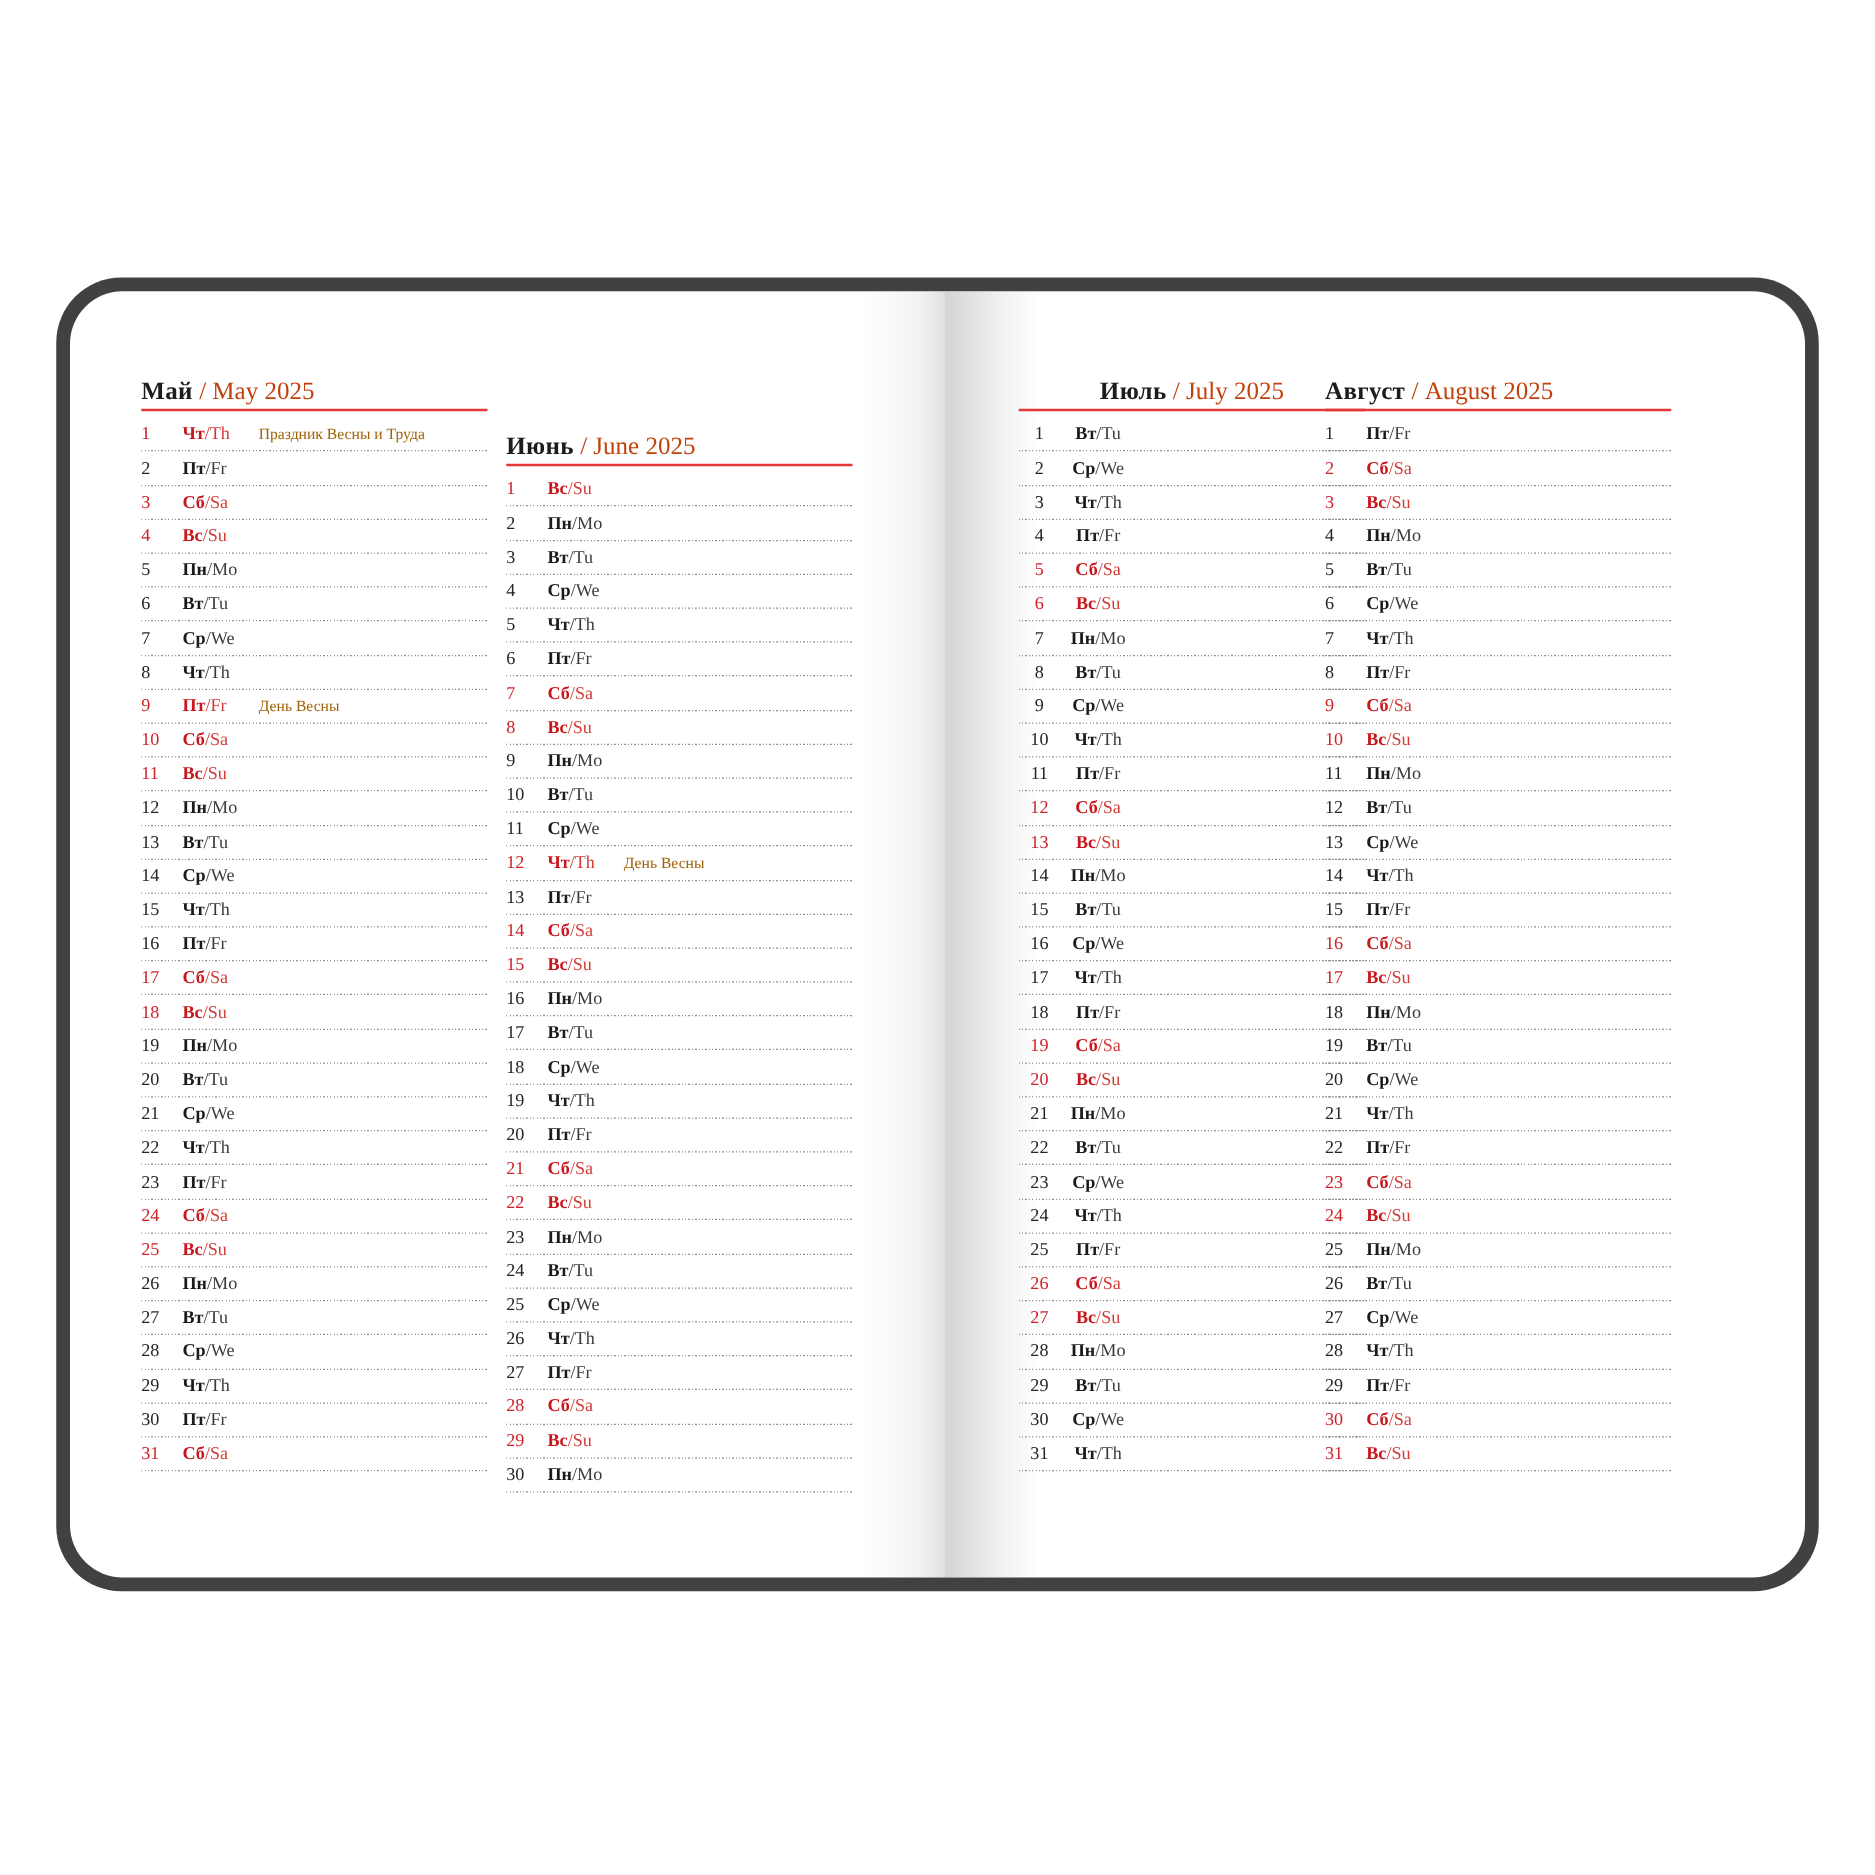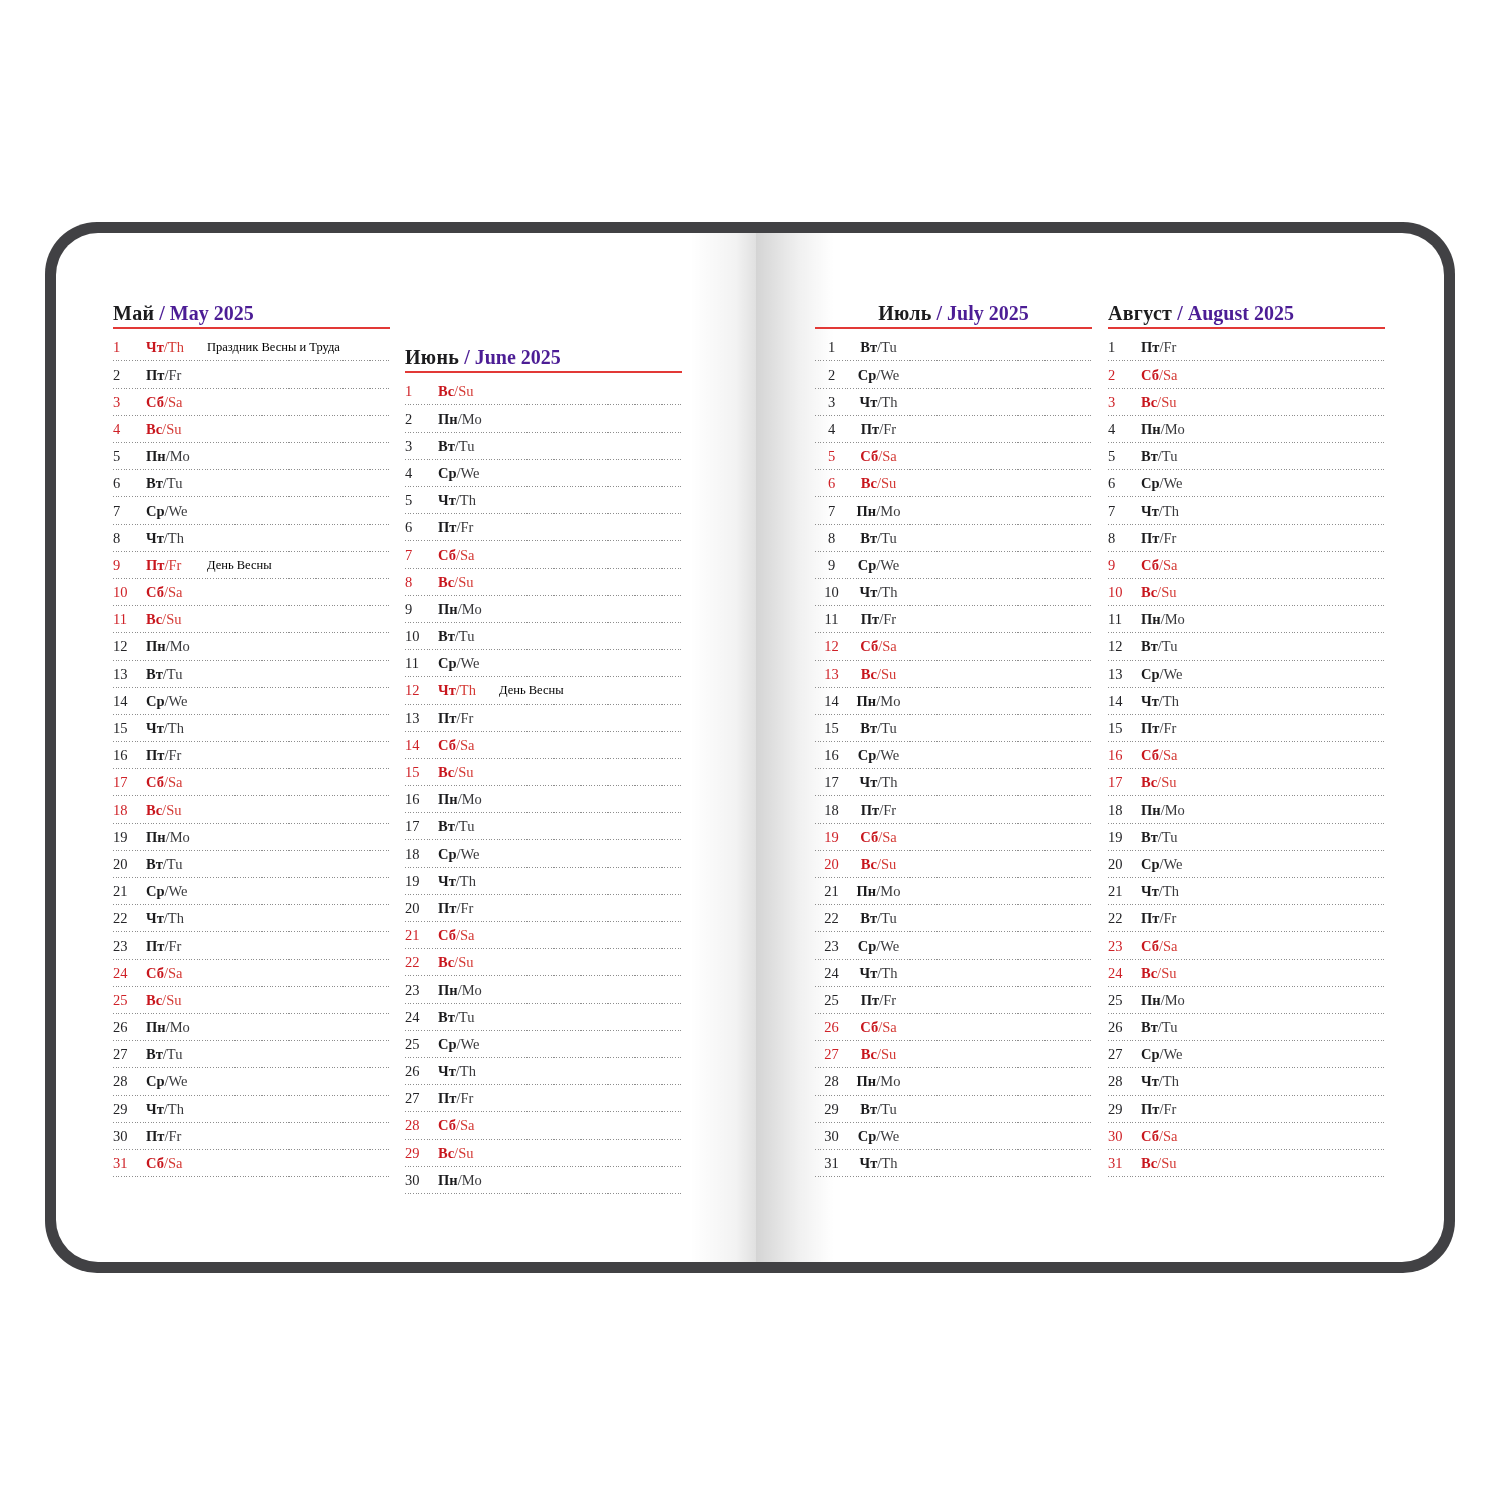--- a/index.html
+++ b/index.html
@@ -23,41 +23,41 @@
   }
   .fold-right{
     position:absolute;left:700px;top:0;width:78px;height:100%;
     background:linear-gradient(to right,rgba(0,0,0,0.17) 0%,rgba(0,0,0,0.06) 55%,rgba(0,0,0,0) 100%);
   }
   
   .mcol{position:absolute;width:277px;top:302px;}
   .mcol.c0{left:113px;}
   .mcol.c1{left:405px;margin-top:44px;}
   .mcol.c2{left:815px;text-align:center;}
-  .mcol.c3{left:1108px;}
+  .mcol.c3{left:1060px;}
   .mhead{
     height:25px;border-bottom:2.5px solid #e23936;
     font-size:20px;line-height:23px;white-space:nowrap;color:#1c1c1e;
   }
   .mhead b{font-weight:bold;letter-spacing:.3px;}
-  .mhead .men{font-weight:bold;color:#4c1d95;}
+  .mhead .men{font-weight:normal;color:#c2410c;}
   .rows{margin-top:5.3px;}
   .drow{
     position:relative;height:27.2px;display:flex;align-items:center;
     white-space:nowrap;
   }
   .drow::after{
     content:"";position:absolute;left:0;right:0;bottom:0;height:1px;
     background:repeating-linear-gradient(90deg,#8d8d8d 0,#8d8d8d 1px,transparent 1px,transparent 2.7px);
   }
   .dn{width:33px;font-size:14.5px;color:#242427;}
   .dw{width:61px;font-size:14.5px;color:#242427;}
   .dw b{font-weight:bold;color:#1b1b1d;}
   .dw .den{font-weight:normal;color:#3a3a3d;}
-  .dnote{font-size:12.5px;color:#000000;}
+  .dnote{font-size:12.5px;color:#a16207;}
   .drow.red .dn{color:#cf2127;}
   .drow.red .dw b{color:#c8161d;}
   .drow.red .dw .den{color:#d43a35;}
 </style>
 </head>
 <body>
 
 <div class="notebook">
   <div class="pages">
     <div class="fold-left"></div>

